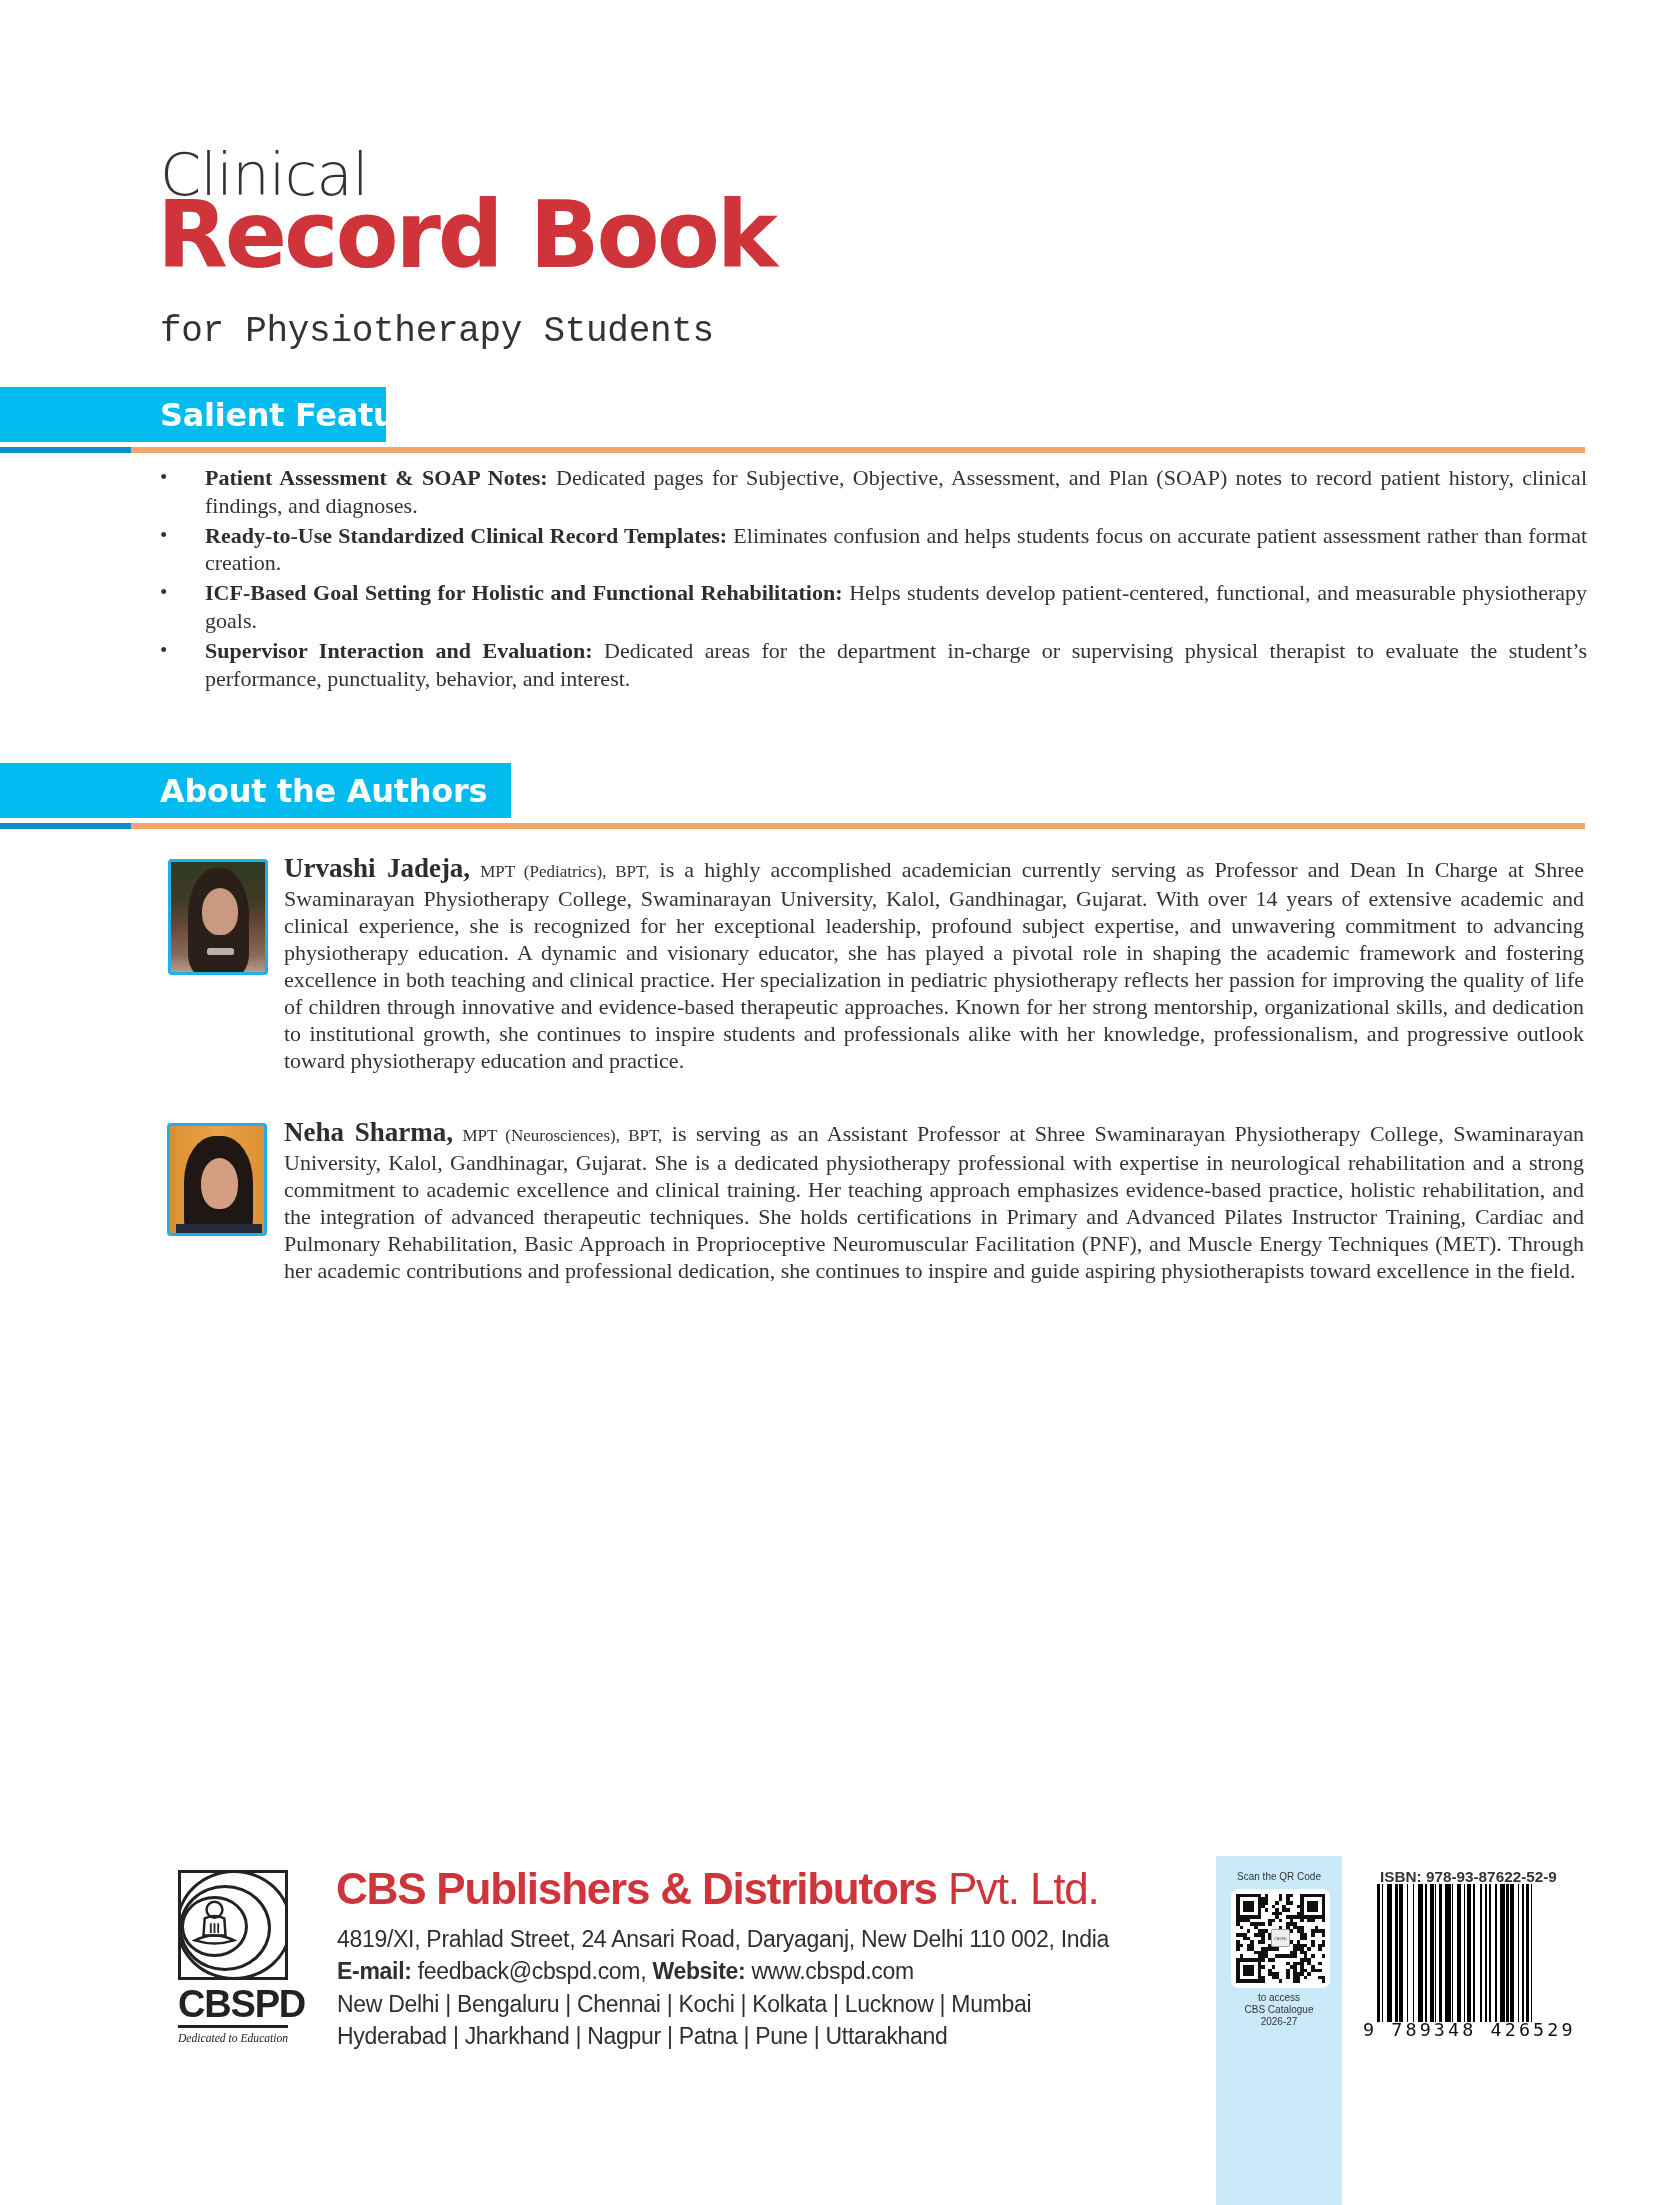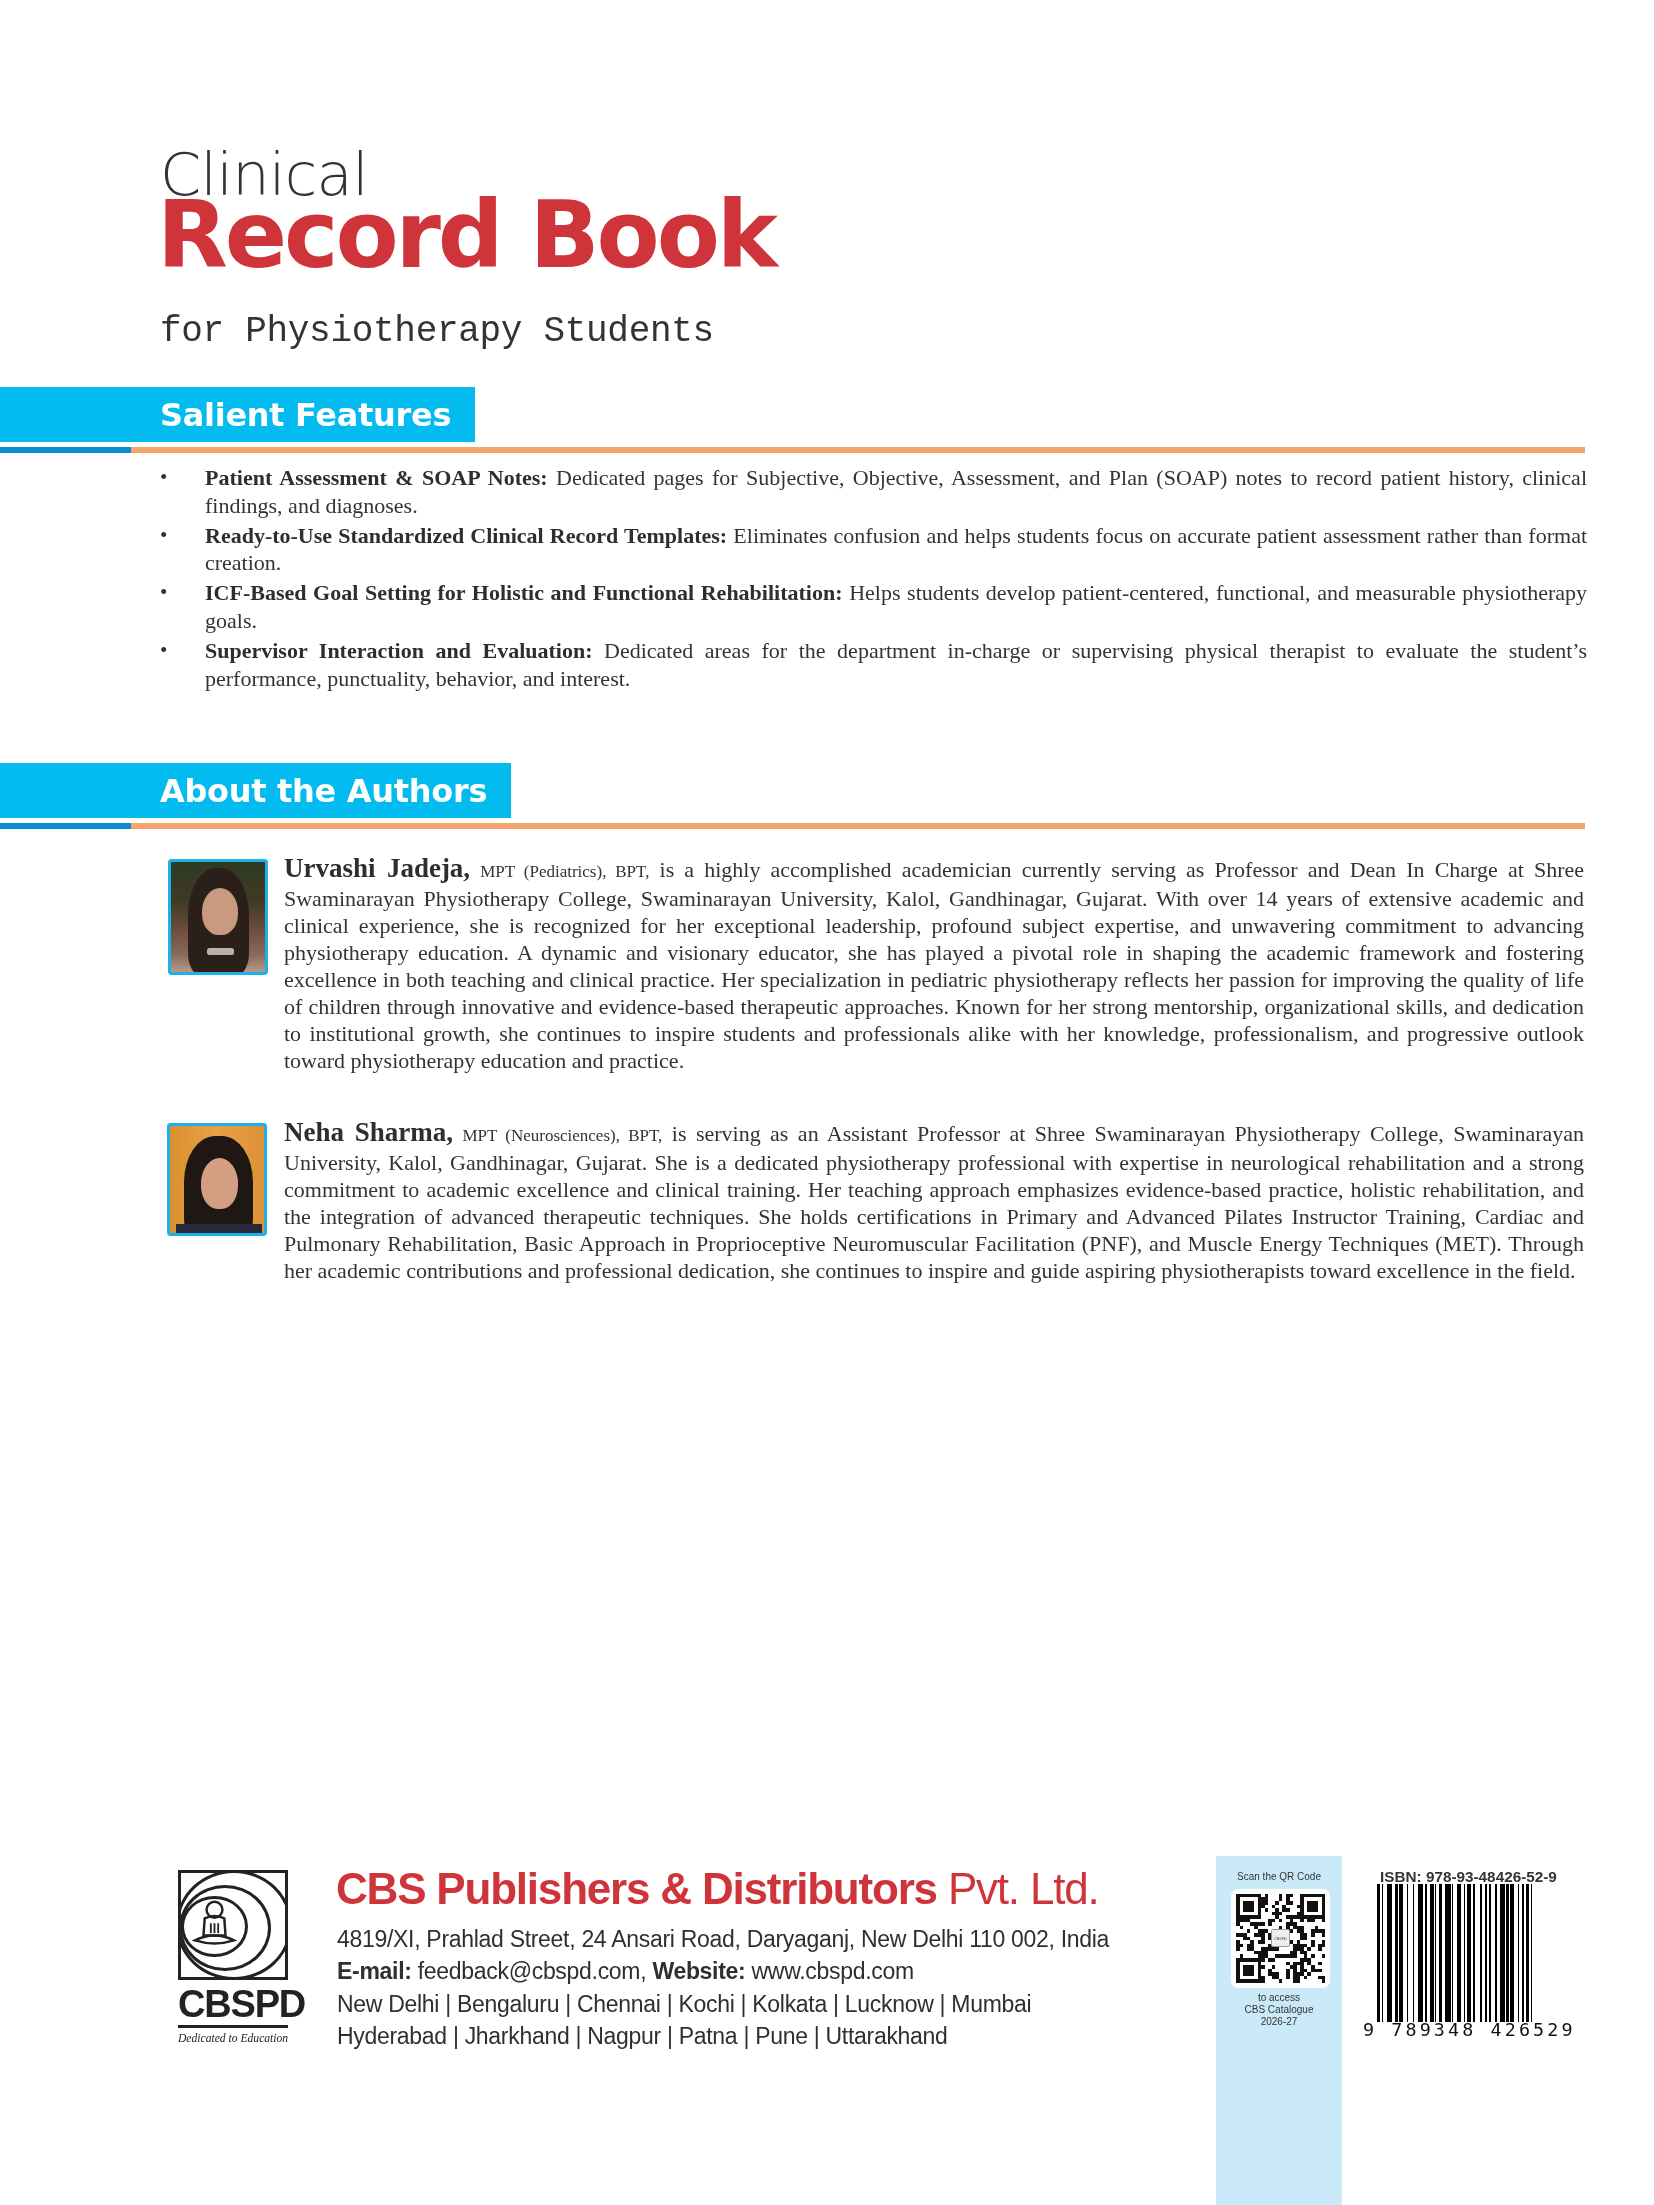--- a/index.html
+++ b/index.html
@@ -72,21 +72,21 @@
   .bars i { display: block; height: 100%; }
   .barcode-digits { left: 1363px; top: 2021px; font-family: "DejaVu Sans Mono", monospace; font-size: 18.4px; color: #111; letter-spacing: 3.1px; white-space: nowrap; line-height: 1; }
 </style>
 </head>
 <body>
 
 <div class="abs title-pre">Clinical</div>
 <div class="abs title-main">Record Book</div>
 <div class="abs title-sub">for Physiotherapy Students</div>
 
-<div class="abs sec-bar" style="top:387px; width:475px;">
+<div class="abs sec-bar" style="top:387px; width:386px;">
   <span class="sec-label">Salient Features</span>
 </div>
 <div class="abs sec-rule" style="top:447px;">
   <div class="blue"></div>
   <div class="orange"></div>
 </div>
 
 <div class="abs features">
   <div class="feature">
     <span class="bullet">•</span>
@@ -805,21 +805,21 @@
         <span></span>
         <span class="on"></span>
       </div>
     <div class="qr-center">CBSPD</div>
   </div>
   <div class="qr-cap qr-bottom" style="top:136px;">to access</div>
   <div class="qr-cap" style="top:148px;">CBS Catalogue</div>
   <div class="qr-cap" style="top:160px;">2026-27</div>
 </div>
 
-<div class="abs isbn-label">ISBN: 978-93-48426-52-9</div>
+<div class="abs isbn-label">ISBN: 978-93-87622-52-9</div>
 <div class="abs barcode">
   <div class="bars" id="bars">
       <i style="width: 2.6px; background: rgb(0, 0, 0);"></i>
       <i style="width: 2.6px; background: rgb(255, 255, 255);"></i>
       <i style="width: 1.3px; background: rgb(0, 0, 0);"></i>
       <i style="width: 3.9px; background: rgb(255, 255, 255);"></i>
       <i style="width: 5.1px; background: rgb(0, 0, 0);"></i>
       <i style="width: 2.6px; background: rgb(255, 255, 255);"></i>
       <i style="width: 2.6px; background: rgb(0, 0, 0);"></i>
       <i style="width: 1.3px; background: rgb(255, 255, 255);"></i>

